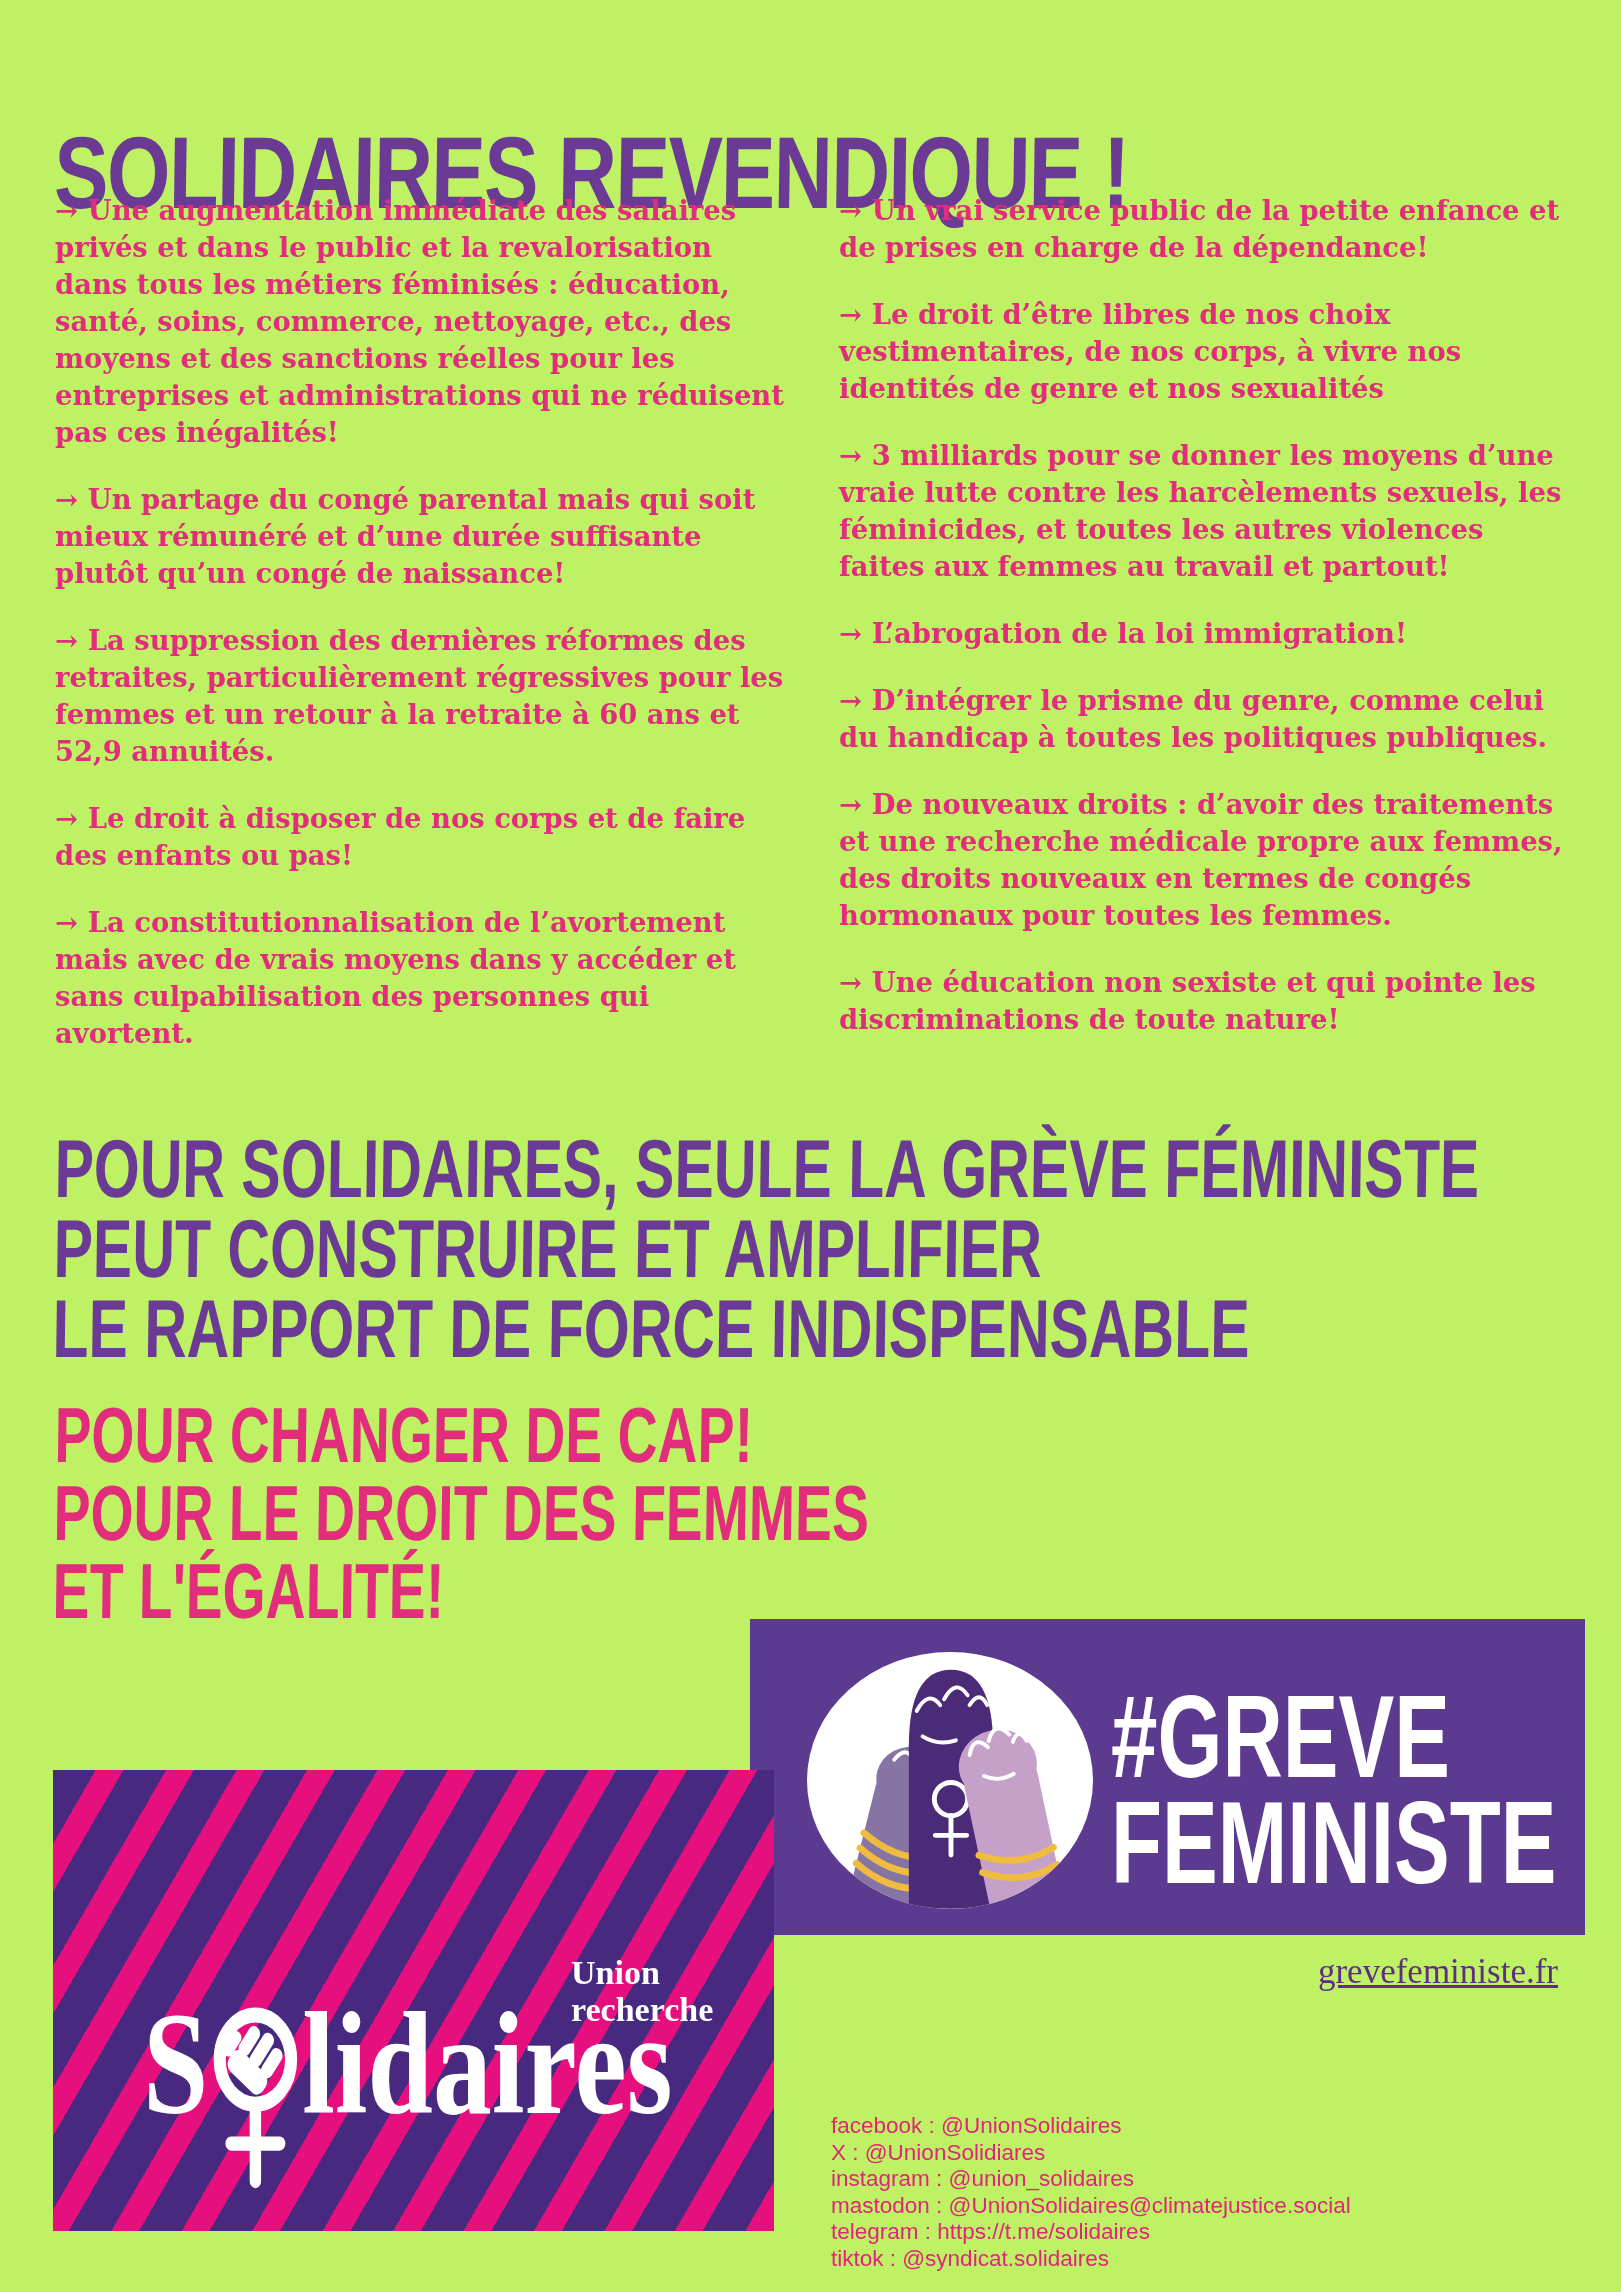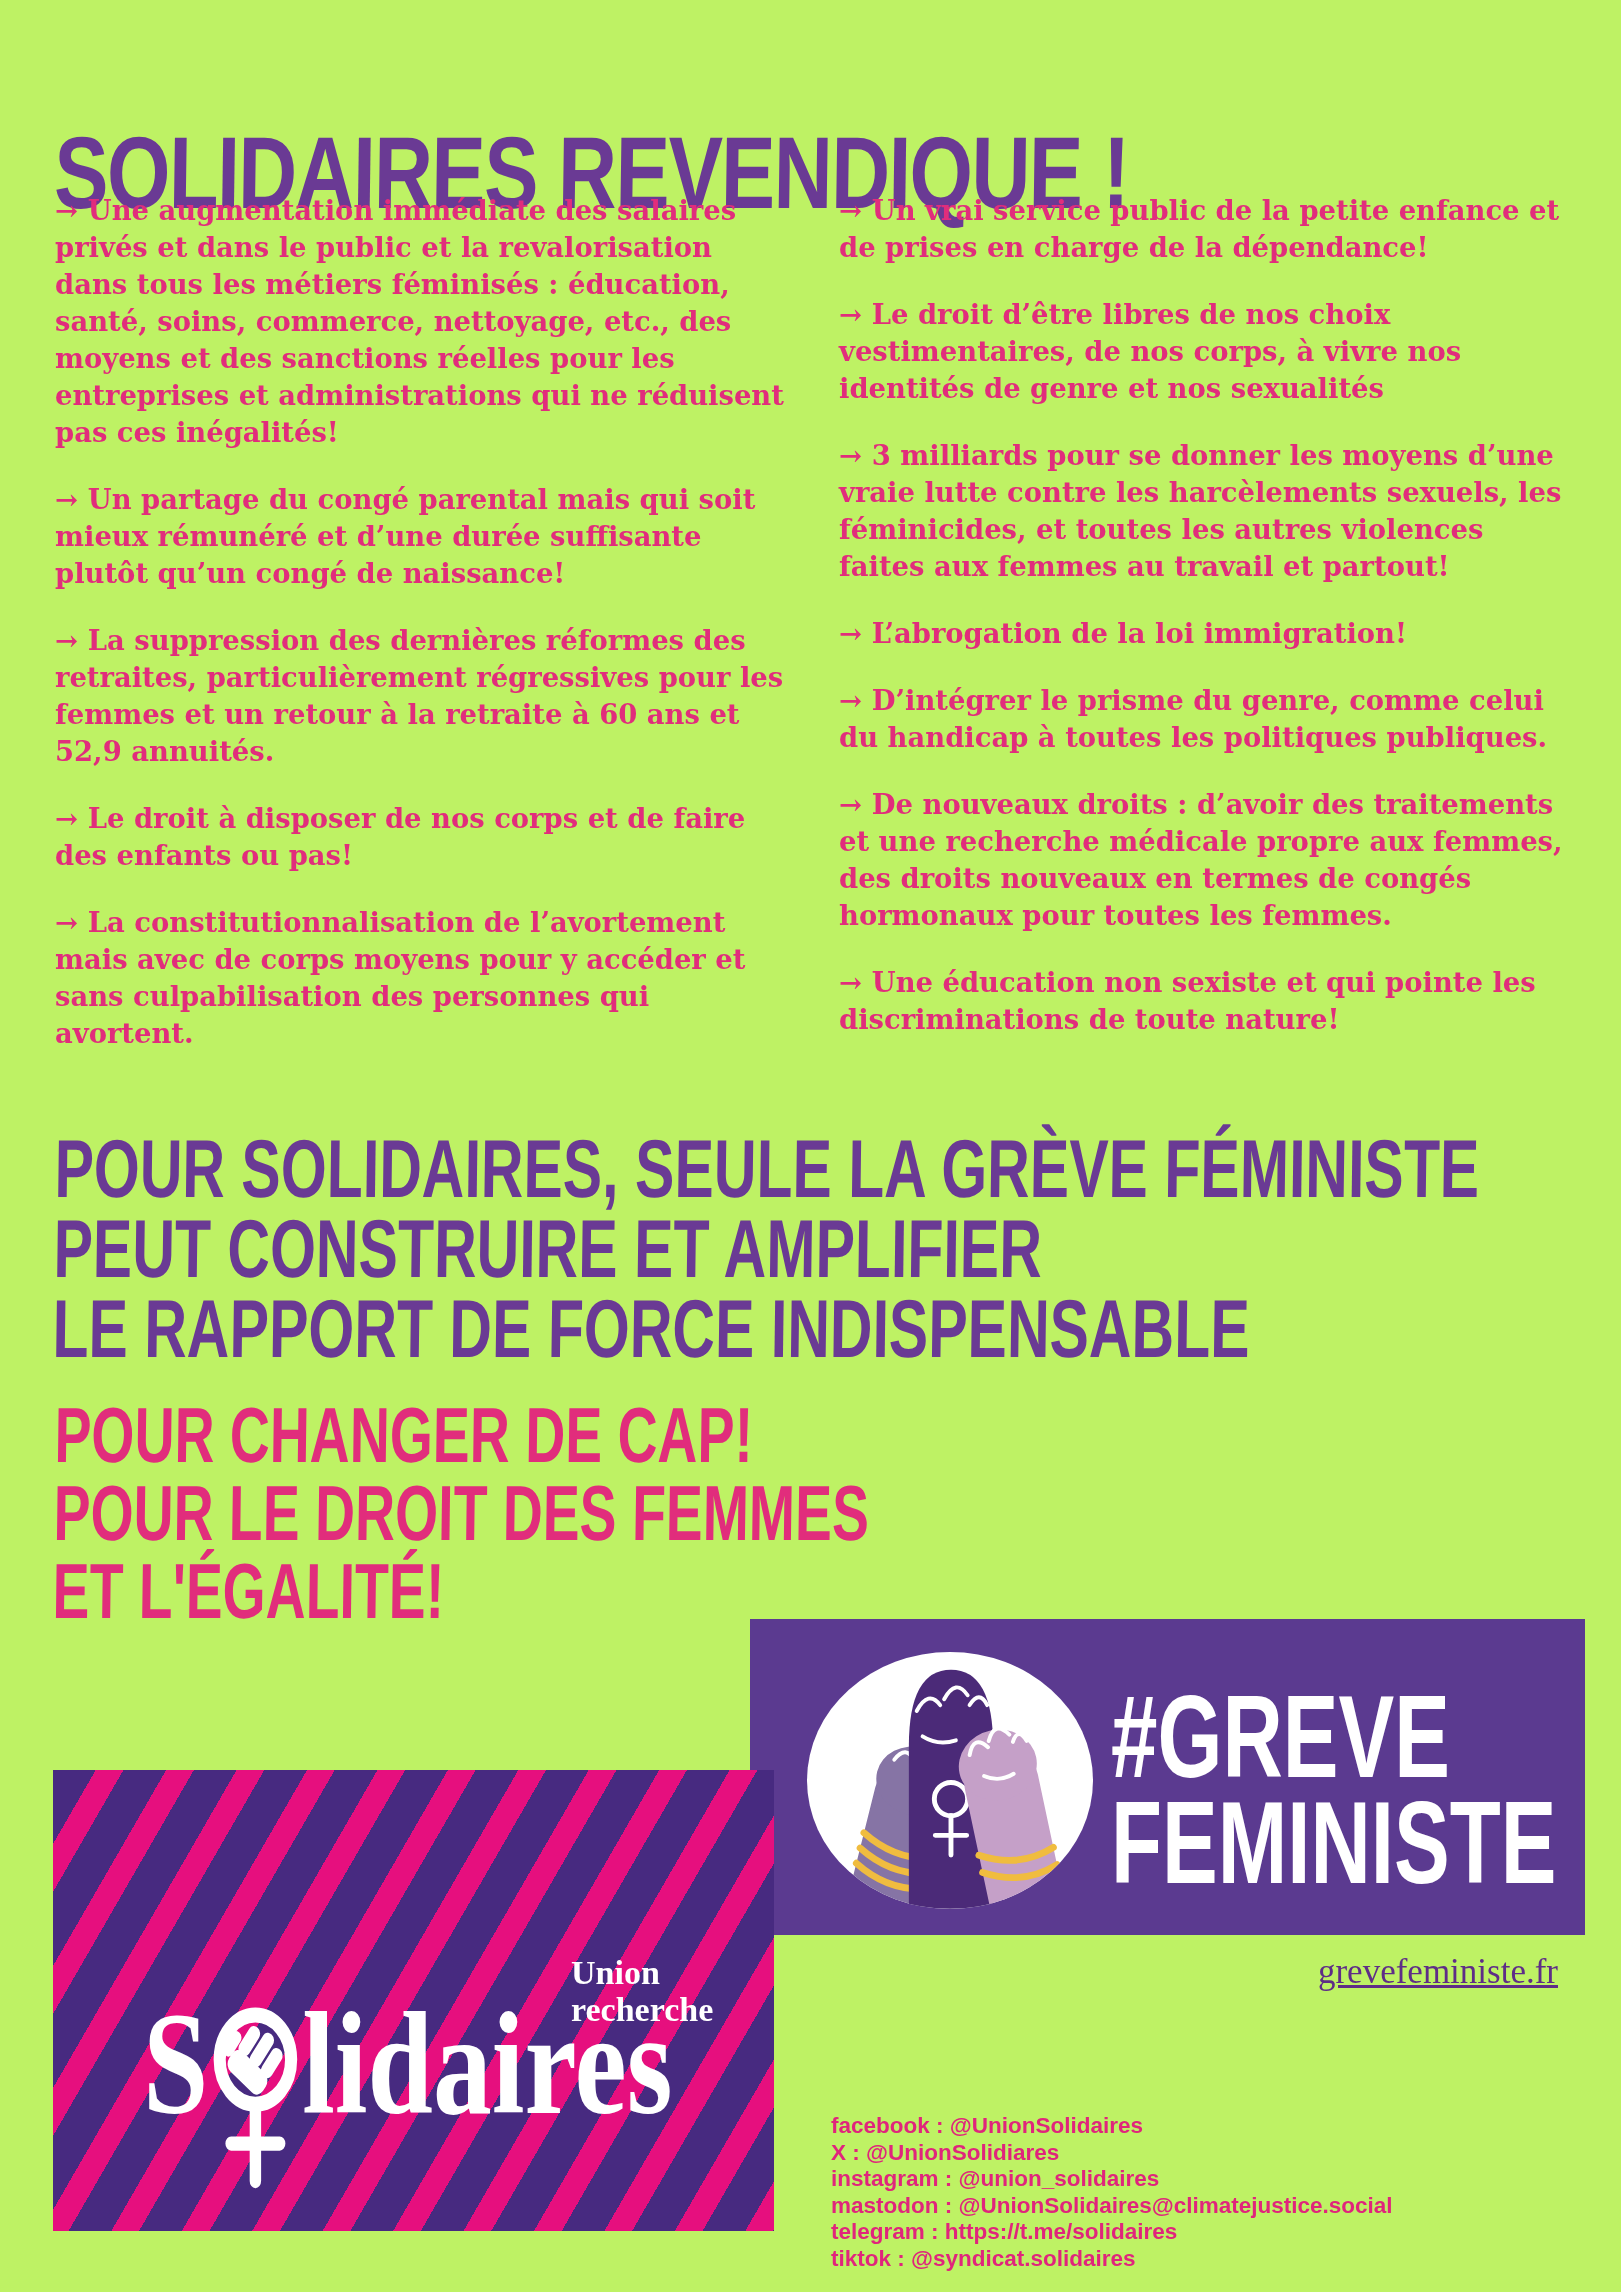--- a/index.html
+++ b/index.html
@@ -57,42 +57,42 @@
       font-size:34px;line-height:37px;}
   .logo-word{position:absolute;left:90px;top:220px;height:216px;
       transform:scaleX(0.80);transform-origin:left top;
       color:#ffffff;font-family:"Liberation Serif",serif;font-weight:bold;
       white-space:nowrap;}
   .logo-word .ltr{font-size:147px;line-height:147px;vertical-align:top;}
   .logo-word svg{display:inline-block;width:125px;height:204px;
       vertical-align:top;margin:5.9px -3.9px 0 -3.9px;}
   
   .social{position:absolute;left:831px;top:2113px;
-      font-weight:bold;font-size:22.5px;line-height:26.5px;color:#e0257c;}
+      font-weight:normal;font-size:22.5px;line-height:26.5px;color:#e0257c;}
   .social p{margin:0;}
 </style>
 </head>
 <body>
 
 <div class="page">
 
   <h1 class="title">SOLIDAIRES REVENDIQUE !</h1>
 
   <div class="cols">
     <div class="col">
 
         <p class="demand"><span class="arrow">→</span><span>Une augmentation immédiate des salaires privés et dans le public et la revalorisation dans tous les métiers féminisés : éducation, santé, soins, commerce, nettoyage, etc., des moyens et des sanctions réelles pour les entreprises et administrations qui ne réduisent pas ces inégalités!</span></p>
 
         <p class="demand"><span class="arrow">→</span><span>Un partage du congé parental mais qui soit mieux rémunéré et d’une durée suffisante plutôt qu’un congé de naissance!</span></p>
 
         <p class="demand"><span class="arrow">→</span><span>La suppression des dernières réformes des retraites, particulièrement régressives pour les femmes et un retour à la retraite à 60 ans et 52,9 annuités.</span></p>
 
         <p class="demand"><span class="arrow">→</span><span>Le droit à disposer de nos corps et de faire des enfants ou pas!</span></p>
 
-        <p class="demand"><span class="arrow">→</span><span>La constitutionnalisation de l’avortement mais avec de corps moyens pour y accéder et sans culpabilisation des personnes qui avortent.</span></p>
+        <p class="demand"><span class="arrow">→</span><span>La constitutionnalisation de l’avortement mais avec de vrais moyens dans y accéder et sans culpabilisation des personnes qui avortent.</span></p>
       </div>
     <div class="col">
 
         <p class="demand"><span class="arrow">→</span><span>Un vrai service public de la petite enfance et de prises en charge de la dépendance!</span></p>
 
         <p class="demand"><span class="arrow">→</span><span>Le droit d’être libres de nos choix vestimentaires, de nos corps, à vivre nos identités de genre et nos sexualités</span></p>
 
         <p class="demand"><span class="arrow">→</span><span>3 milliards pour se donner les moyens d’une vraie lutte contre les harcèlements sexuels, les féminicides, et toutes les autres violences faites aux femmes au travail et partout!</span></p>
 
         <p class="demand"><span class="arrow">→</span><span>L’abrogation de la loi immigration!</span></p>

